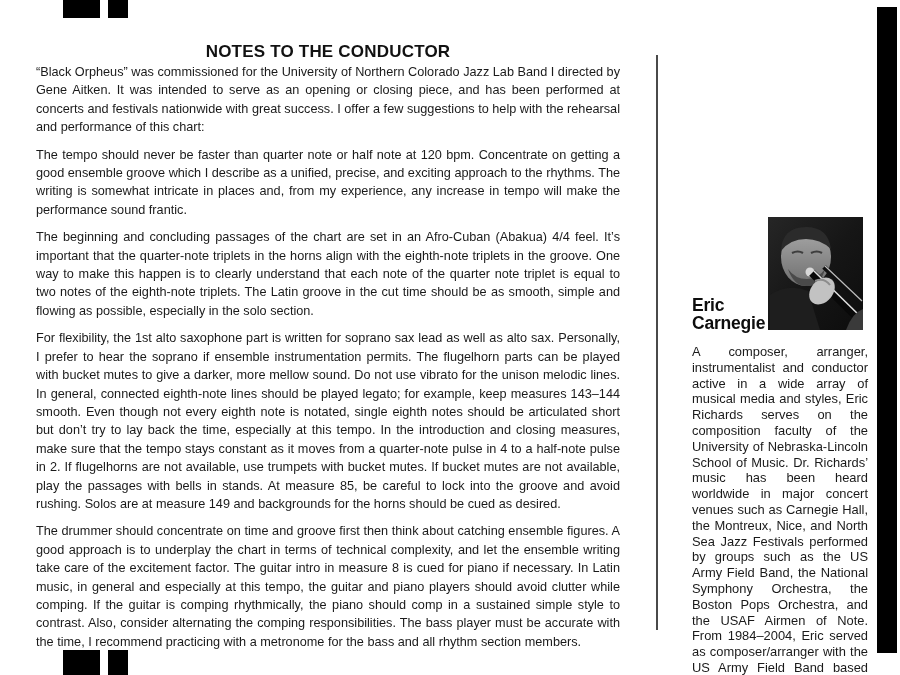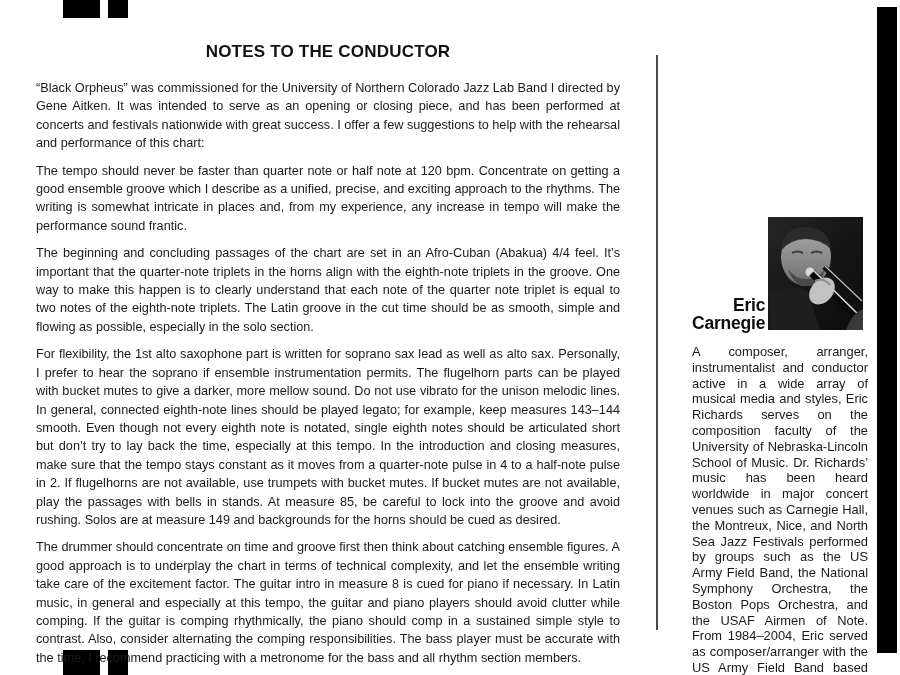--- a/index.html
+++ b/index.html
@@ -27,21 +27,21 @@
     left: 36px;
     top: 42px;
     width: 584px;
   }
   .doc-title {
     text-align: center;
     font-size: 17px;
     font-weight: bold;
     letter-spacing: 0.2px;
     color: #111111;
-    margin: 0 0 17px 0;
+    margin: 0 0 1px 0;
   }
   .main-col p.body-para {
     font-size: 12.7px;
     line-height: 18.4px;
     text-align: justify;
     margin: 0 0 9px 0;
     color: #1a1a1a;
   }
 
   
@@ -66,21 +66,20 @@
   .photo-frame svg { display: block; }
   .author-name {
     position: absolute;
     left: 692px;
     top: 297px;
     font-size: 17.5px;
     line-height: 17.5px;
     font-weight: bold;
     letter-spacing: -0.2px;
     color: #0d0d0d;
-    text-align: right;
   }
   .bio-text {
     position: absolute;
     left: 692px;
     top: 344px;
     width: 176px;
     font-size: 12.9px;
     line-height: 15.8px;
     text-align: justify;
     color: #1a1a1a;

